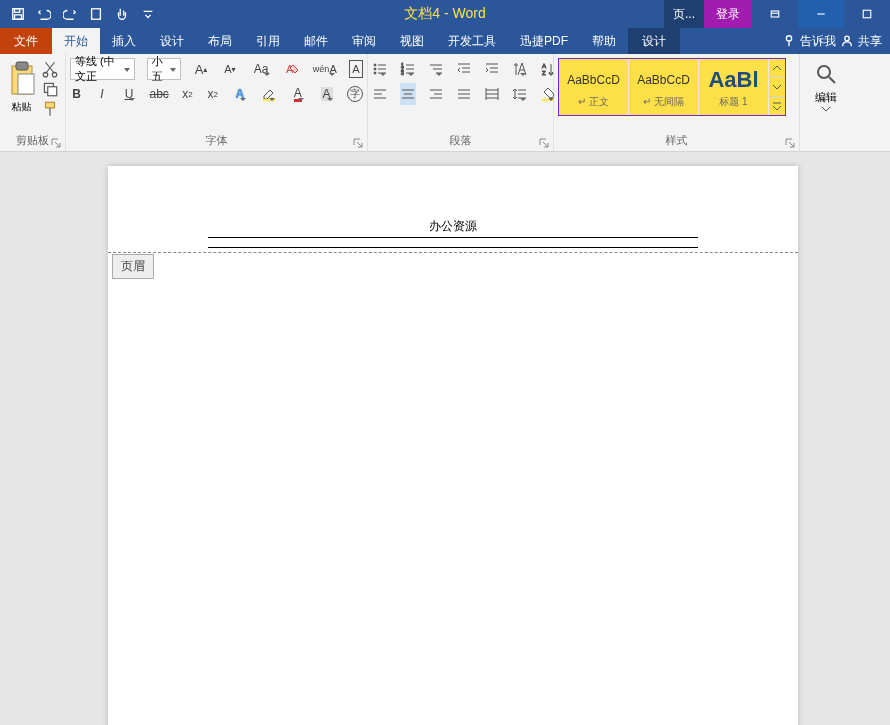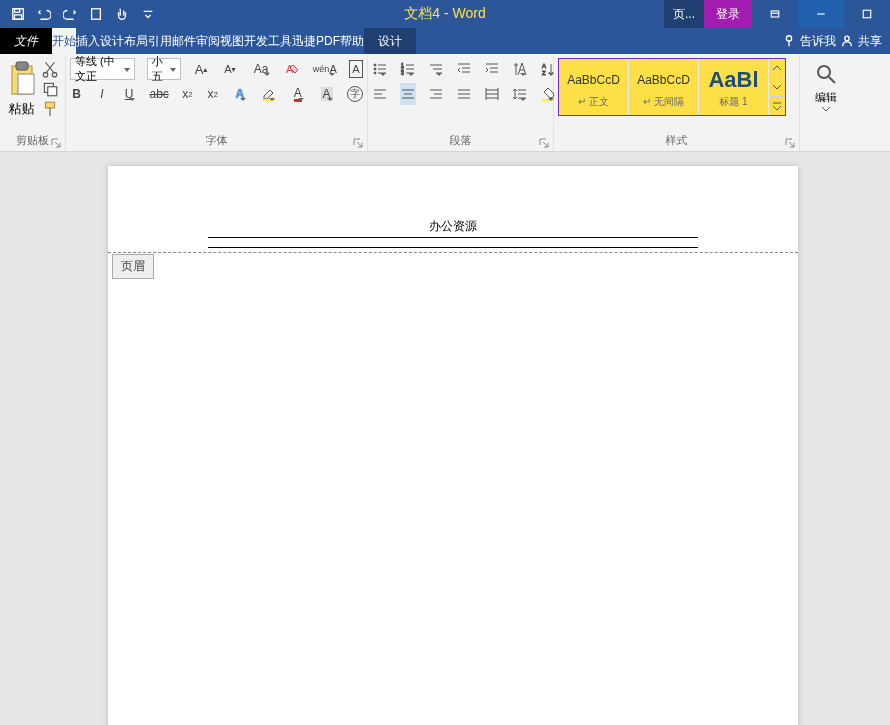--- a/index.html
+++ b/index.html
@@ -13,23 +13,23 @@
 .title-text { position: absolute; left: 50%; transform: translateX(-50%); color: #fde047; font-size: 14px; }
 .win-right { margin-left: auto; display: flex; align-items: stretch; height: 100%; }
 .win-btn { width: 46px; display: flex; align-items: center; justify-content: center; color: #fff; cursor: pointer; }
 .win-btn.login { background: #a21caf; font-size: 12px; width: 48px; }
 .win-btn.context { background: #1e3f6f; font-size: 12px; width: 40px; }
 .win-btn svg { width: 12px; height: 12px; stroke: #fff; fill: none; stroke-width: 1.5; }
 .win-btn.min { background: #2060ad; }
 
 
 .tabs { height: 26px; background: #2b579a; display: flex; align-items: stretch; color: #fff; font-size: 12px; }
-.tab { padding: 0 0; display: flex; align-items: center; cursor: pointer; }
+.tab { padding: 0 12px; display: flex; align-items: center; cursor: pointer; }
 .tab.active { background: #f3f3f3; color: #2b579a; }
-.tab.file { background: #000000; color: #fff; padding: 0 14px; font-style: italic; }
+.tab.file { background: #c2410c; color: #fff; padding: 0 14px; }
 .tab.design { background: #1e3f6f; color: #fff; padding: 0 14px; }
 .tabs-right { margin-left: auto; display: flex; align-items: center; gap: 4px; padding-right: 8px; }
 .tell-me, .share { display: flex; align-items: center; gap: 4px; color: #fff; cursor: pointer; }
 .tell-me svg, .share svg { width: 14px; height: 14px; stroke: #fff; fill: none; stroke-width: 1.5; }
 
 
 .ribbon { height: 98px; background: #f3f3f3; border-bottom: 1px solid #d4d4d4; display: flex; position: relative; }
 .group { border-right: 1px solid #e1e1e1; display: flex; flex-direction: column; padding: 4px 4px 0 4px; position: relative; }
 .group-body { flex: 1; display: flex; }
 .group-label { height: 18px; text-align: center; font-size: 11px; color: #666; position: relative; }
@@ -175,21 +175,21 @@
 <div class="ribbon">
 
   <div class="group" style="width:66px">
     <div class="group-body">
       <div class="clip-paste">
         <svg class="clip-paste-icon" viewBox="0 0 32 40">
             <rect x="6" y="6" width="20" height="28" fill="#f9d978" stroke="#b88a2e"></rect>
             <rect x="10" y="2" width="12" height="8" rx="2" fill="#888" stroke="#555"></rect>
             <rect x="12" y="14" width="16" height="20" fill="#fff" stroke="#888"></rect>
           </svg>
-        <span style="font-size:13px">粘贴</span>
+        <span style="font-size:10px">粘贴</span>
       </div>
       <div class="clip-small">
         <div class="clip-small-btn"><svg viewBox="0 0 16 16">
               <path d="M4 2l8 10M12 2L4 12" stroke="#555" fill="none"></path>
               <circle cx="4" cy="13" r="2" fill="none" stroke="#555"></circle>
               <circle cx="12" cy="13" r="2" fill="none" stroke="#555"></circle>
             </svg></div>
         <div class="clip-small-btn"><svg viewBox="0 0 16 16">
               <rect x="3" y="3" width="8" height="8" fill="none" stroke="#555"></rect>
               <rect x="6" y="6" width="8" height="8" fill="#fff" stroke="#555"></rect>

